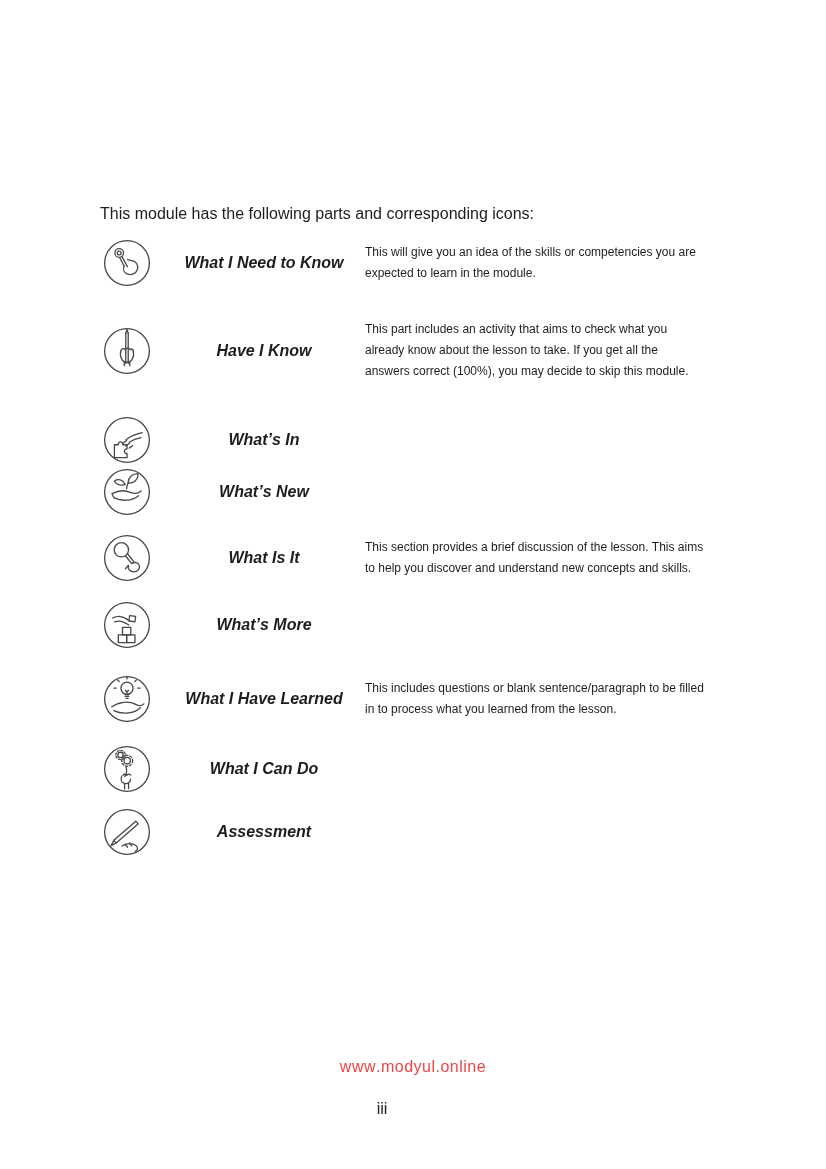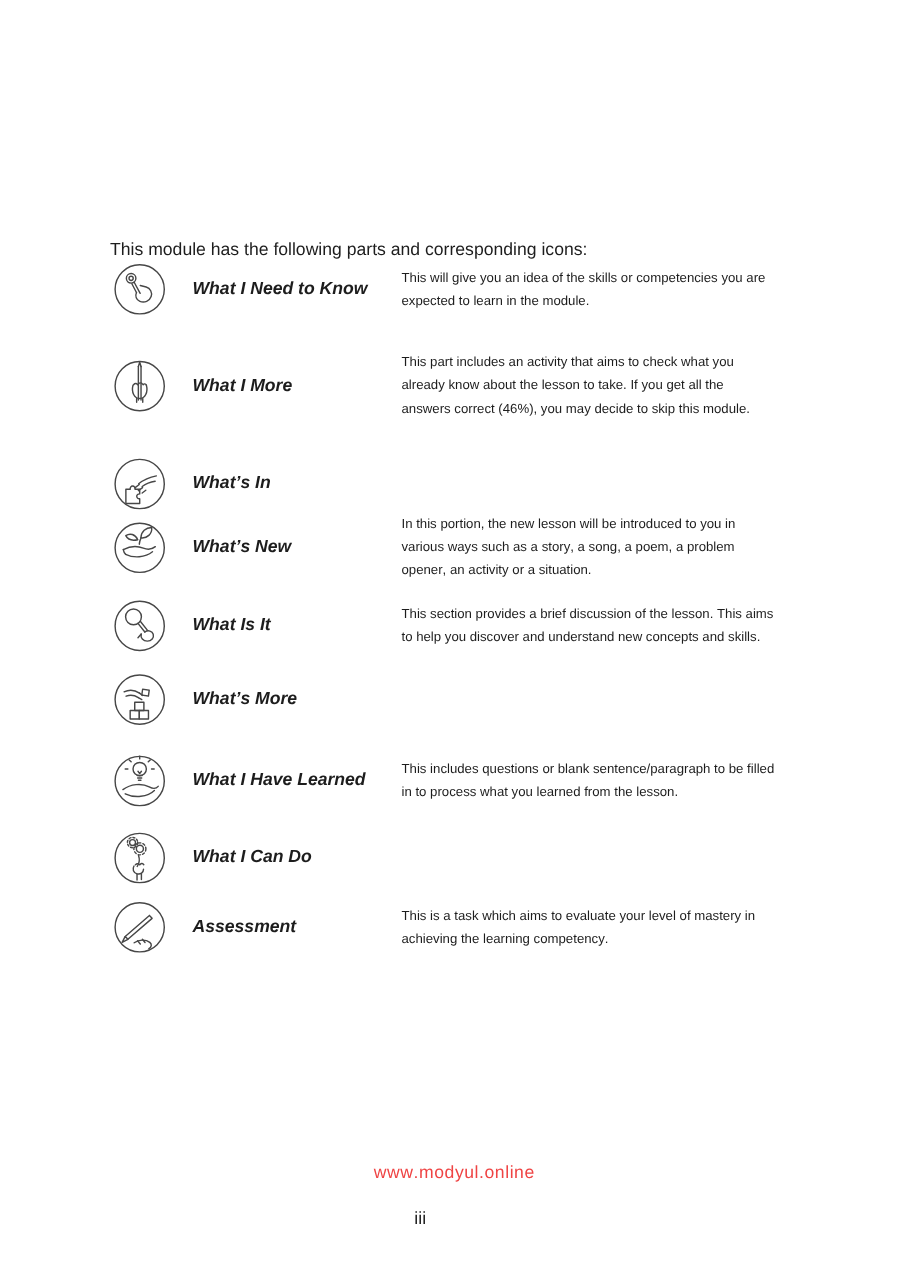--- a/index.html
+++ b/index.html
@@ -1,41 +1,41 @@
 <!DOCTYPE html>
 <html><head>
 <meta charset="utf-8">
 <style>
   html,body{margin:0;padding:0;}
   body{
     width:826px;height:1169px;background:#ffffff;position:relative;overflow:hidden;
     font-family:"Liberation Sans",sans-serif;color:#1d1d1d;font-kerning:none;
   }
   .intro{
-    position:absolute;left:100px;top:217px;width:620px;
+    position:absolute;left:100px;top:203px;width:620px;
     font-size:16px;line-height:21px;
   }
   .parts{position:absolute;left:100px;top:237px;width:620px;}
   .row{display:flex;align-items:center;}
   .row:nth-child(1){margin-bottom:30px;}
   .row:nth-child(2){margin-bottom:32px;}
   .row:nth-child(3){}
   .row:nth-child(4){margin-bottom:14px;}
   .row:nth-child(5){margin-bottom:15px;}
   .row:nth-child(6){margin-bottom:22px;}
   .row:nth-child(7){margin-bottom:18px;}
   .row:nth-child(8){margin-bottom:11px;}
   .icon-cell{width:75px;flex:none;}
   .part-icon{
     width:52px;height:52px;display:block;margin-left:1px;
     stroke:#474747;fill:none;stroke-width:1.5;stroke-linecap:round;stroke-linejoin:round;
   }
   .label-cell{
     width:190px;flex:none;box-sizing:border-box;padding-right:12px;
-    font-size:16px;font-weight:bold;font-style:italic;line-height:20px;
+    font-size:16px;font-weight:bold;font-style:italic;line-height:20px;text-align:center;
   }
   .desc-cell{width:340px;flex:none;font-size:12px;line-height:21px;}
   .page-number{
     position:absolute;top:1100px;left:0;width:764px;text-align:center;font-size:16px;
   }
   .watermark{
     position:absolute;top:1058px;left:0;width:826px;text-align:center;
     font-size:16px;letter-spacing:0.5px;color:#ef4444;
   }
   .svg-defs{position:absolute;width:0;height:0;overflow:hidden;}
@@ -135,41 +135,40 @@
     <div class="label-cell">What I Need to Know</div>
     <div class="desc-cell">This will give you an idea of the skills or competencies you are expected to learn in the module.</div>
   </div>
 
   <div class="row">
     <div class="icon-cell">
       <svg class="part-icon" viewBox="0 0 60 60">
           <use href="#icon-pencil"></use>
         </svg>
     </div>
-    <div class="label-cell">What I More</div>
-    <div class="desc-cell">This part includes an activity that aims to check what you already know about the lesson to take. If you get all the answers correct (46%), you may decide to skip this module.</div>
+    <div class="label-cell">Have I Know</div>
+    <div class="desc-cell">This part includes an activity that aims to check what you already know about the lesson to take. If you get all the answers correct (100%), you may decide to skip this module.</div>
   </div>
 
   <div class="row">
     <div class="icon-cell">
       <svg class="part-icon" viewBox="0 0 60 60">
           <use href="#icon-puzzle"></use>
         </svg>
     </div>
     <div class="label-cell">What’s In</div>
   </div>
 
   <div class="row">
     <div class="icon-cell">
       <svg class="part-icon" viewBox="0 0 60 60">
           <use href="#icon-sprout"></use>
         </svg>
     </div>
     <div class="label-cell">What’s New</div>
-    <div class="desc-cell">In this portion, the new lesson will be introduced to you in various ways such as a story, a song, a poem, a problem opener, an activity or a situation.</div>
   </div>
 
   <div class="row">
     <div class="icon-cell">
       <svg class="part-icon" viewBox="0 0 60 60">
           <use href="#icon-magnifier"></use>
         </svg>
     </div>
     <div class="label-cell">What Is It</div>
     <div class="desc-cell">This section provides a brief discussion of the lesson. This aims to help you discover and understand new concepts and skills.</div>
@@ -203,19 +202,18 @@
     <div class="label-cell">What I Can Do</div>
   </div>
 
   <div class="row">
     <div class="icon-cell">
       <svg class="part-icon" viewBox="0 0 60 60">
           <use href="#icon-pen"></use>
         </svg>
     </div>
     <div class="label-cell">Assessment</div>
-    <div class="desc-cell">This is a task which aims to evaluate your level of mastery in achieving the learning competency.</div>
   </div>
 
 </div>
 
 <div class="page-number">iii</div>
 <div class="watermark">www.modyul.online</div>
 
 </body></html>

